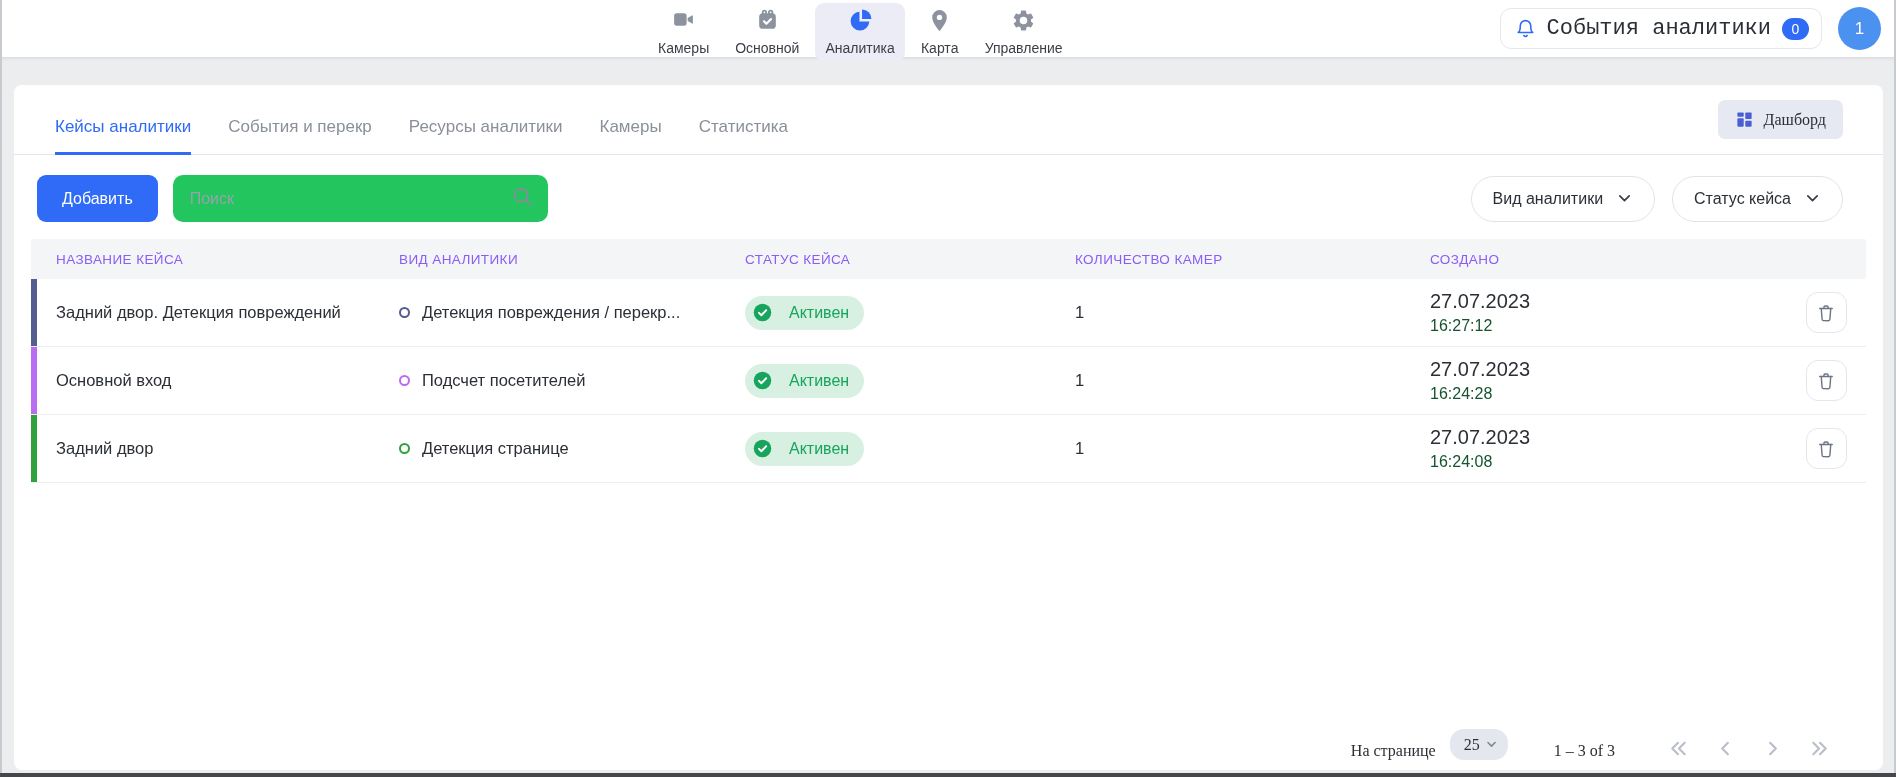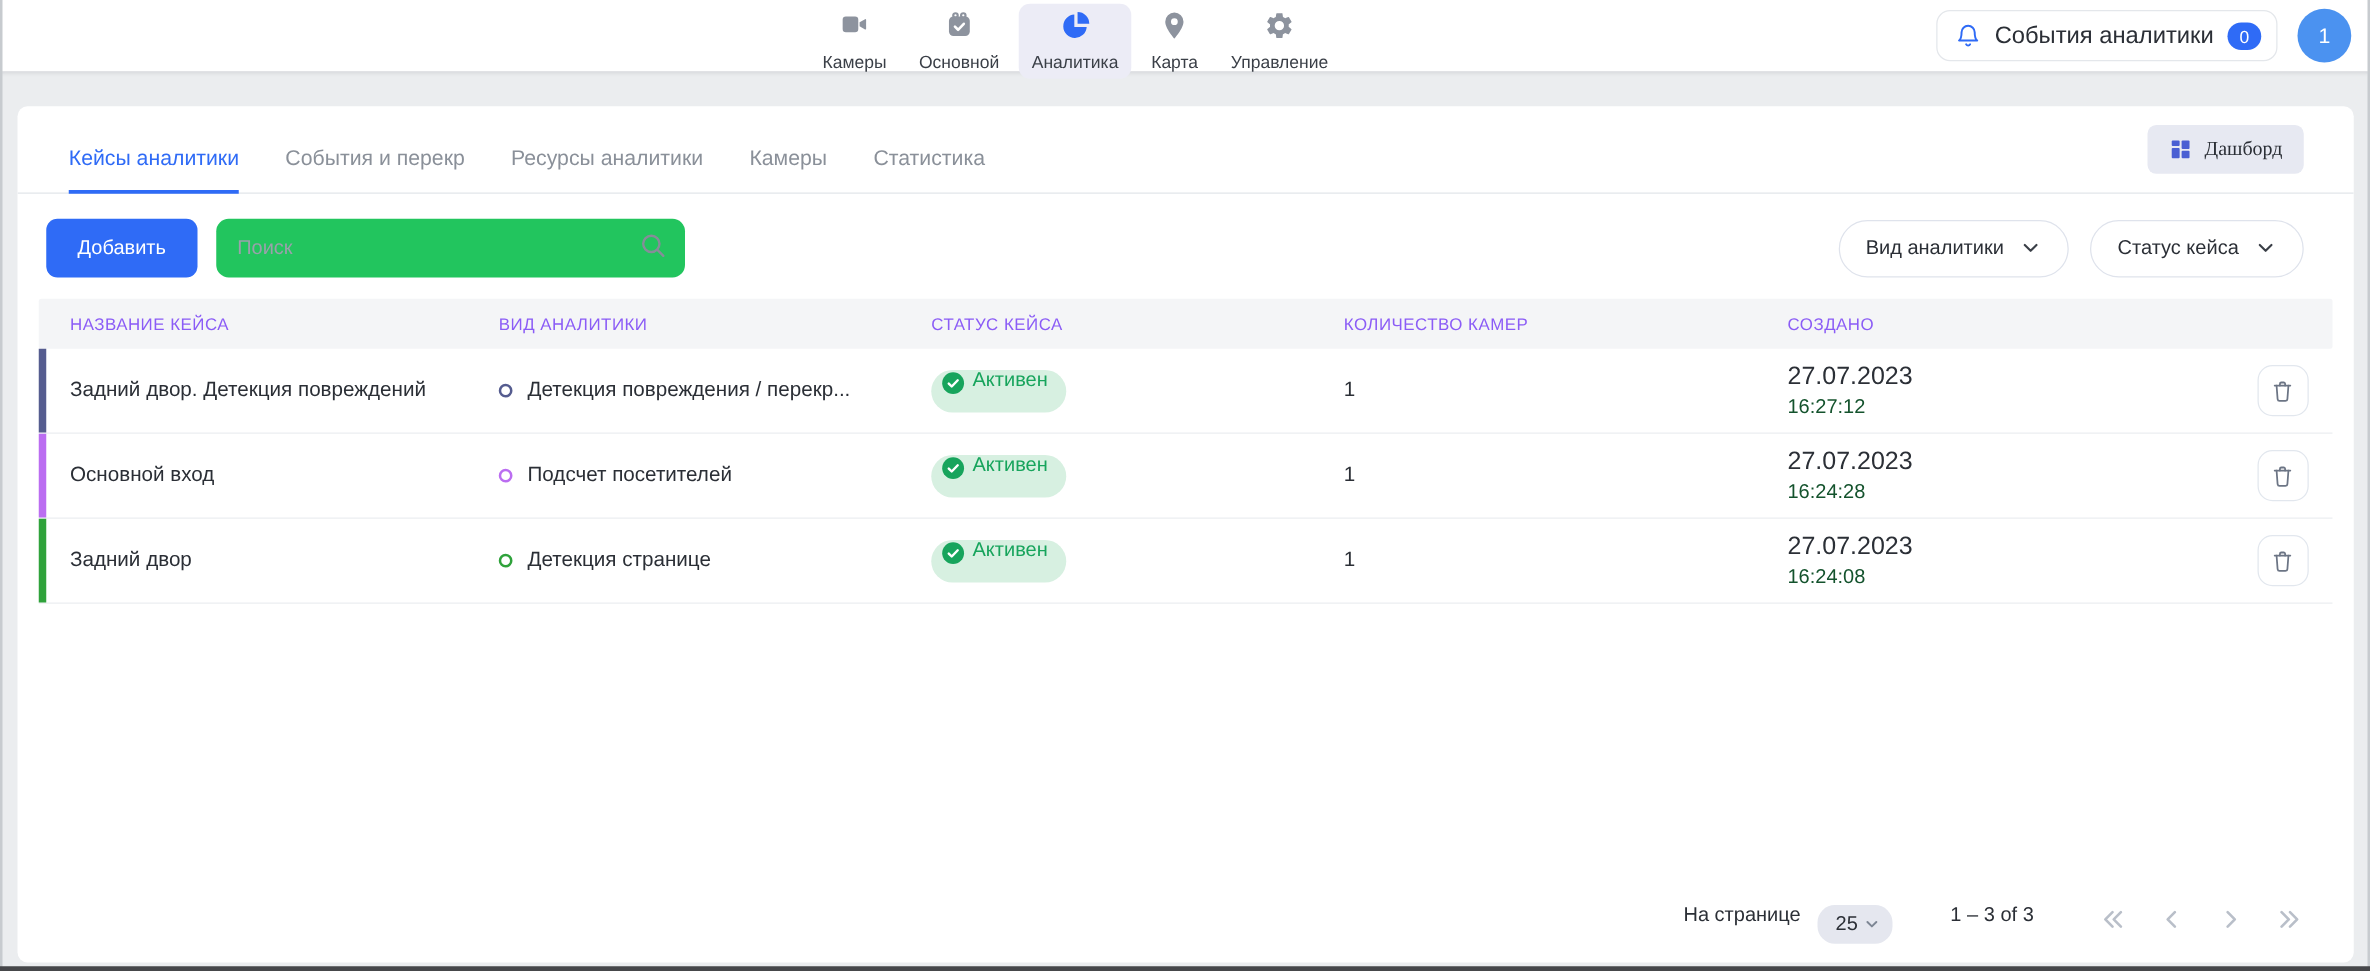--- a/index.html
+++ b/index.html
@@ -30,21 +30,21 @@
   .nav-item svg .st { stroke:#8d939e; }
   .nav-item.active svg { fill:var(--accent); }
   .nav-label { font-size:14px; color:#3a3f47; margin-top:3px; white-space:nowrap; }
 
   .events-btn {
     position:absolute; right:74px; top:8px; height:41px;
     border:1px solid #e4e7eb; border-radius:11px; background:#fff;
     display:flex; align-items:center; gap:11px; padding:0 12px 0 14px; cursor:pointer;
   }
   .events-btn .bell { width:21px; height:21px; }
-  .events-label { font-size:19px; color:#2b2f36; }
+  .events-label { font-size:22px; color:#2b2f36;font-family:Liberation Mono, monospace; }
   .events-badge {
     background:var(--accent); color:#fff; border-radius:999px;
     min-width:27px; height:22px; padding:0 8px; font-size:14px;
     display:flex; align-items:center; justify-content:center;
   }
   .avatar {
     position:absolute; right:15px; top:7px; width:43px; height:43px; border-radius:50%;
     background:#4b92f0; color:#fff; font-size:17px;
     display:flex; align-items:center; justify-content:center; cursor:pointer;
   }
@@ -109,38 +109,38 @@
   .c-type   { padding-left:25px; }
   .c-status { padding-left:20px; }
   .c-cameras{ padding-left:25px; }
   .c-created{ padding-left:25px; }
   .trow { height:68px; border-bottom:1px solid #eceef1; position:relative; }
   .row-bar { position:absolute; left:0; top:0; bottom:0; width:6px; }
   .cell-text { font-size:16.5px; color:#2b2f36; }
   .c-type.row { display:flex; align-items:center; gap:12px; }
   .type-dot { width:11px; height:11px; border-radius:50%; border:2.5px solid #888; flex:none; }
   .badge {
-    display:inline-flex; gap:5px; height:34px;
+    display:inline-flex; align-items:center; gap:16px; height:34px;
     background:var(--status_green_bg); color:var(--status_green);
     border-radius:999px; padding:0 15px 0 7px; font-size:16px;
   }
   .badge svg { width:21px; height:21px; }
   .date { font-size:20px; color:#2b2f36; }
   .time { font-size:16px; color:#14532d; margin-top:4px; }
   .c-actions { display:flex; justify-content:center; }
   .trash-btn {
     width:41px; height:41px; border:1px solid #e2e7ee; border-radius:12px;
     background:#fff; display:flex; align-items:center; justify-content:center; cursor:pointer;
   }
   .trash-btn svg { width:20px; height:20px; }
 
   
   .pagination {
-    position:absolute; right:40px; bottom:10px; height:36px;
-    display:flex; align-items:flex-start; font-size:16px; color:#2b2f36;
+    position:absolute; right:52px; bottom:10px; height:36px;
+    display:flex; align-items:flex-end; font-size:16px; color:#2b2f36;font-family:Liberation Serif, serif;
   }
   .pp-pill {
     margin-left:14px; background:#e5e7ef; border-radius:14px; height:31px;
     padding:0 10px 0 14px; display:flex; align-items:center; gap:5px;
     border:none; font-size:16px; color:#2b2f36; font-family:inherit; cursor:pointer;
   }
   .pp-pill svg { width:13px; height:13px; }
   .range { margin-left:46px; }
   .pager { margin-left:52px; display:flex; gap:24px; }
   .pg-btn { background:none; border:none; padding:0; cursor:default; display:flex; align-items:center; }

